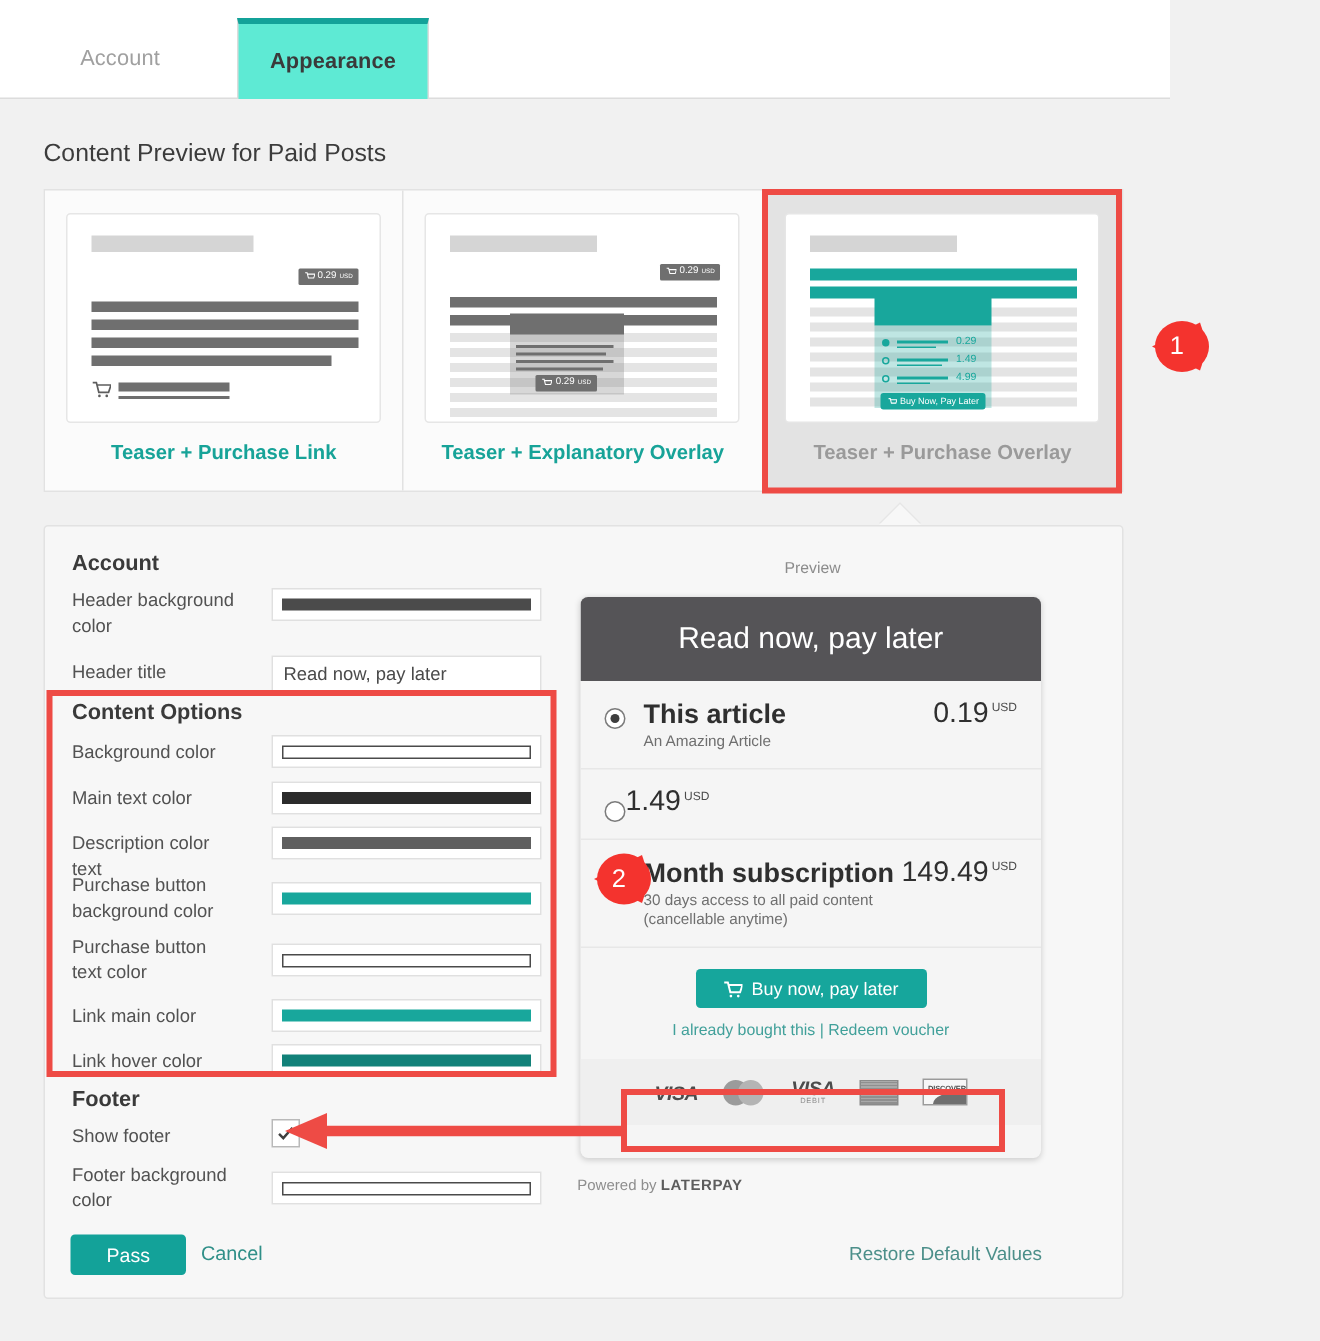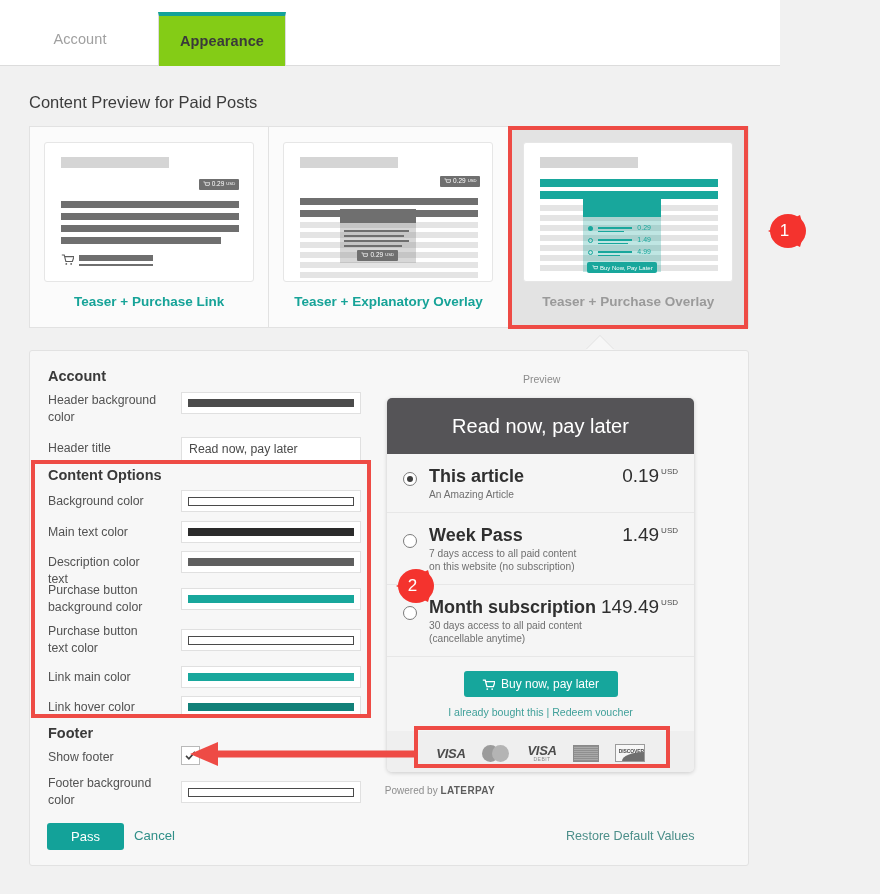--- a/index.html
+++ b/index.html
@@ -16,21 +16,21 @@
     position: absolute; left: 0; top: 0; width: 780px; height: 66px;
     background: #ffffff; border-bottom: 1px solid #dcdcdc;
   }
   .tab {
     position: absolute; top: 12px; height: 54px;
     display: flex; align-items: center; justify-content: center;
     font-size: 14.5px; color: #a0a0a0; letter-spacing: .1px;
     cursor: pointer; background: transparent;
   }
   .tab.active {
-    background: #84cc16;
+    background: #5eead4;
     border-top: 4px solid #13a299;
     border-left: 1px solid #dcdcdc;
     border-right: 1px solid #dcdcdc;
     color: #3a3a3a; font-weight: bold;
   }
   #tab-account    { left: 20px;  width: 120px; }
   #tab-appearance { left: 158px; width: 128px; }
   #tab-pricing    { left: 312px; width: 110px; }
 
   
@@ -433,25 +433,20 @@
         <div class="opt-desc">An Amazing Article</div>
       </div>
       <div class="opt-price">
         <span>0.19</span>
           <sup>USD</sup>
       </div>
     </div>
 
     <div class="opt">
       <div class="radio" style="margin-top:9px;"></div>
-      <div class="opt-text">
-        <div class="opt-title">Week Pass</div>
-        <div class="opt-desc" style="white-space:pre-line;">7 days access to all paid content
-on this website (no subscription)</div>
-      </div>
       <div class="opt-price">
         <span>1.49</span>
           <sup>USD</sup>
       </div>
     </div>
 
     <div class="opt">
       <div class="radio" style="margin-top:9px;"></div>
       <div class="opt-text">
         <div class="opt-title">Month subscription</div>

